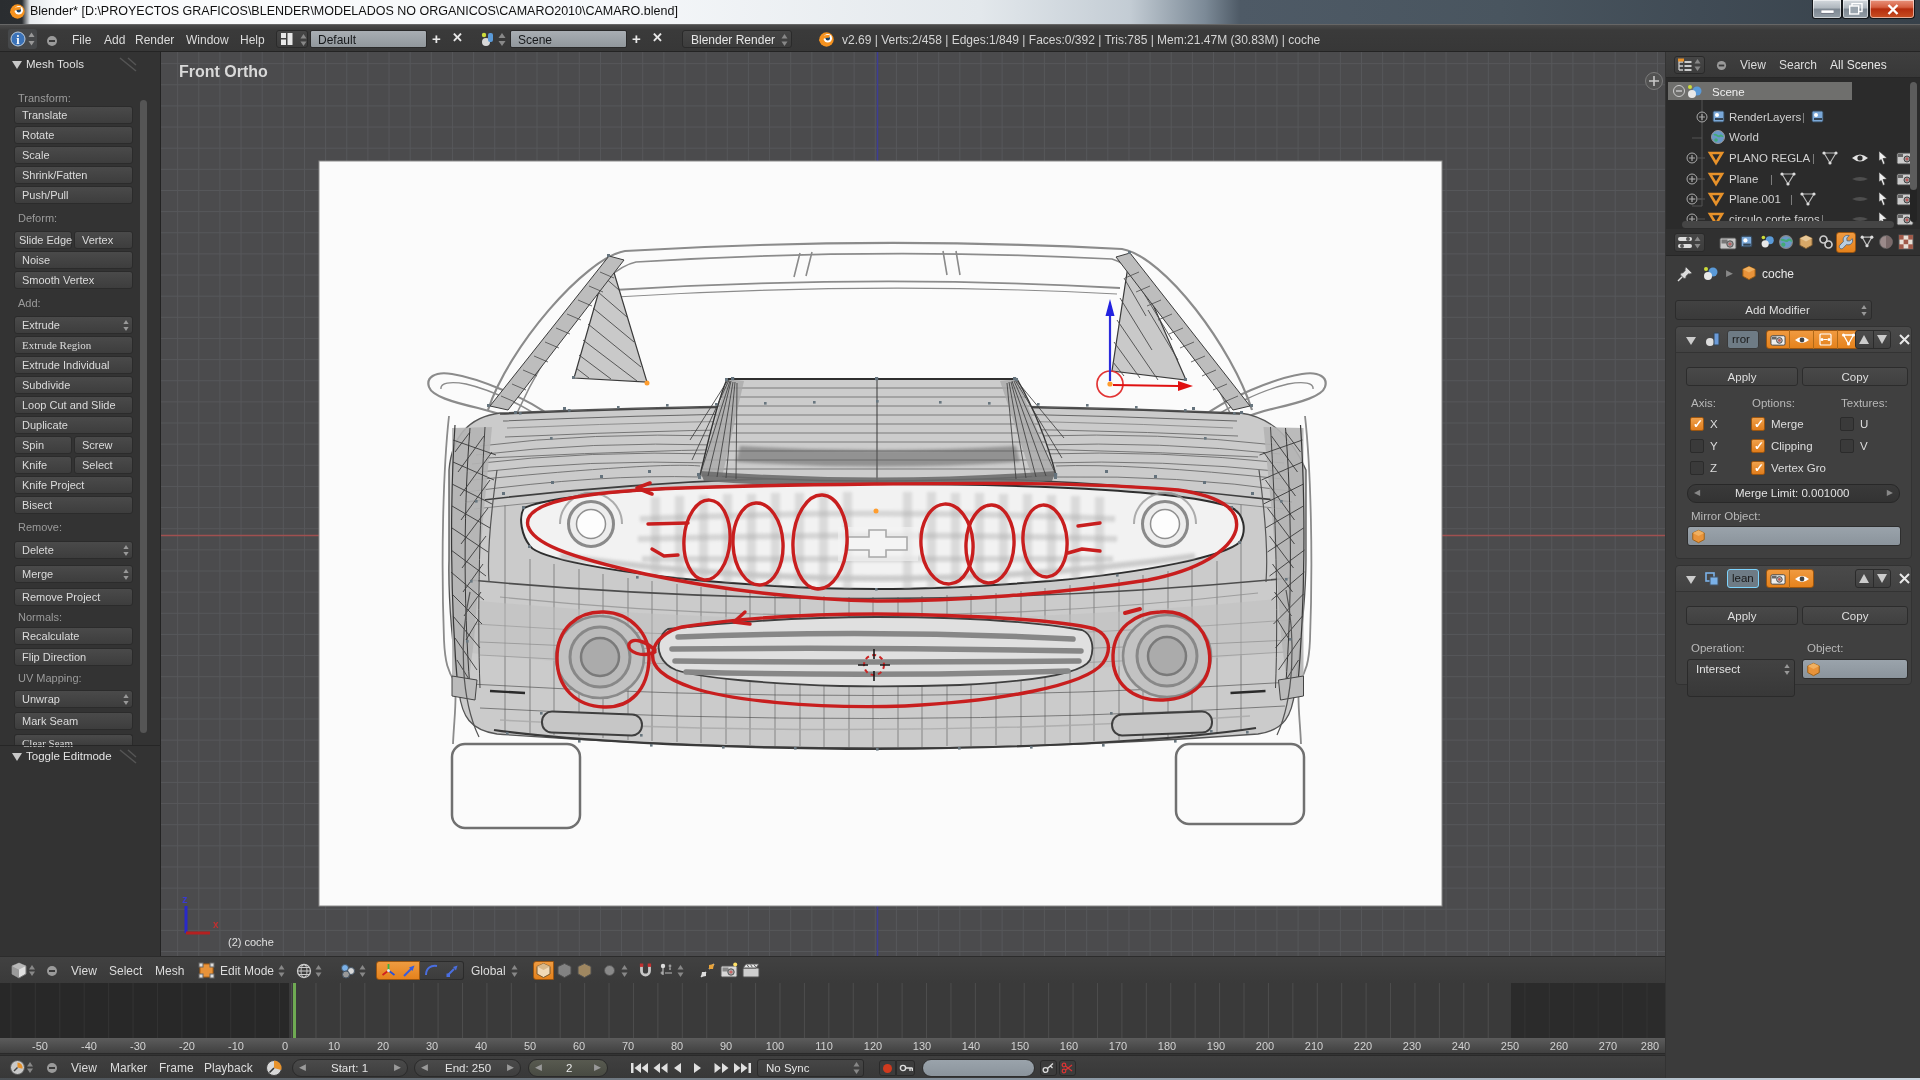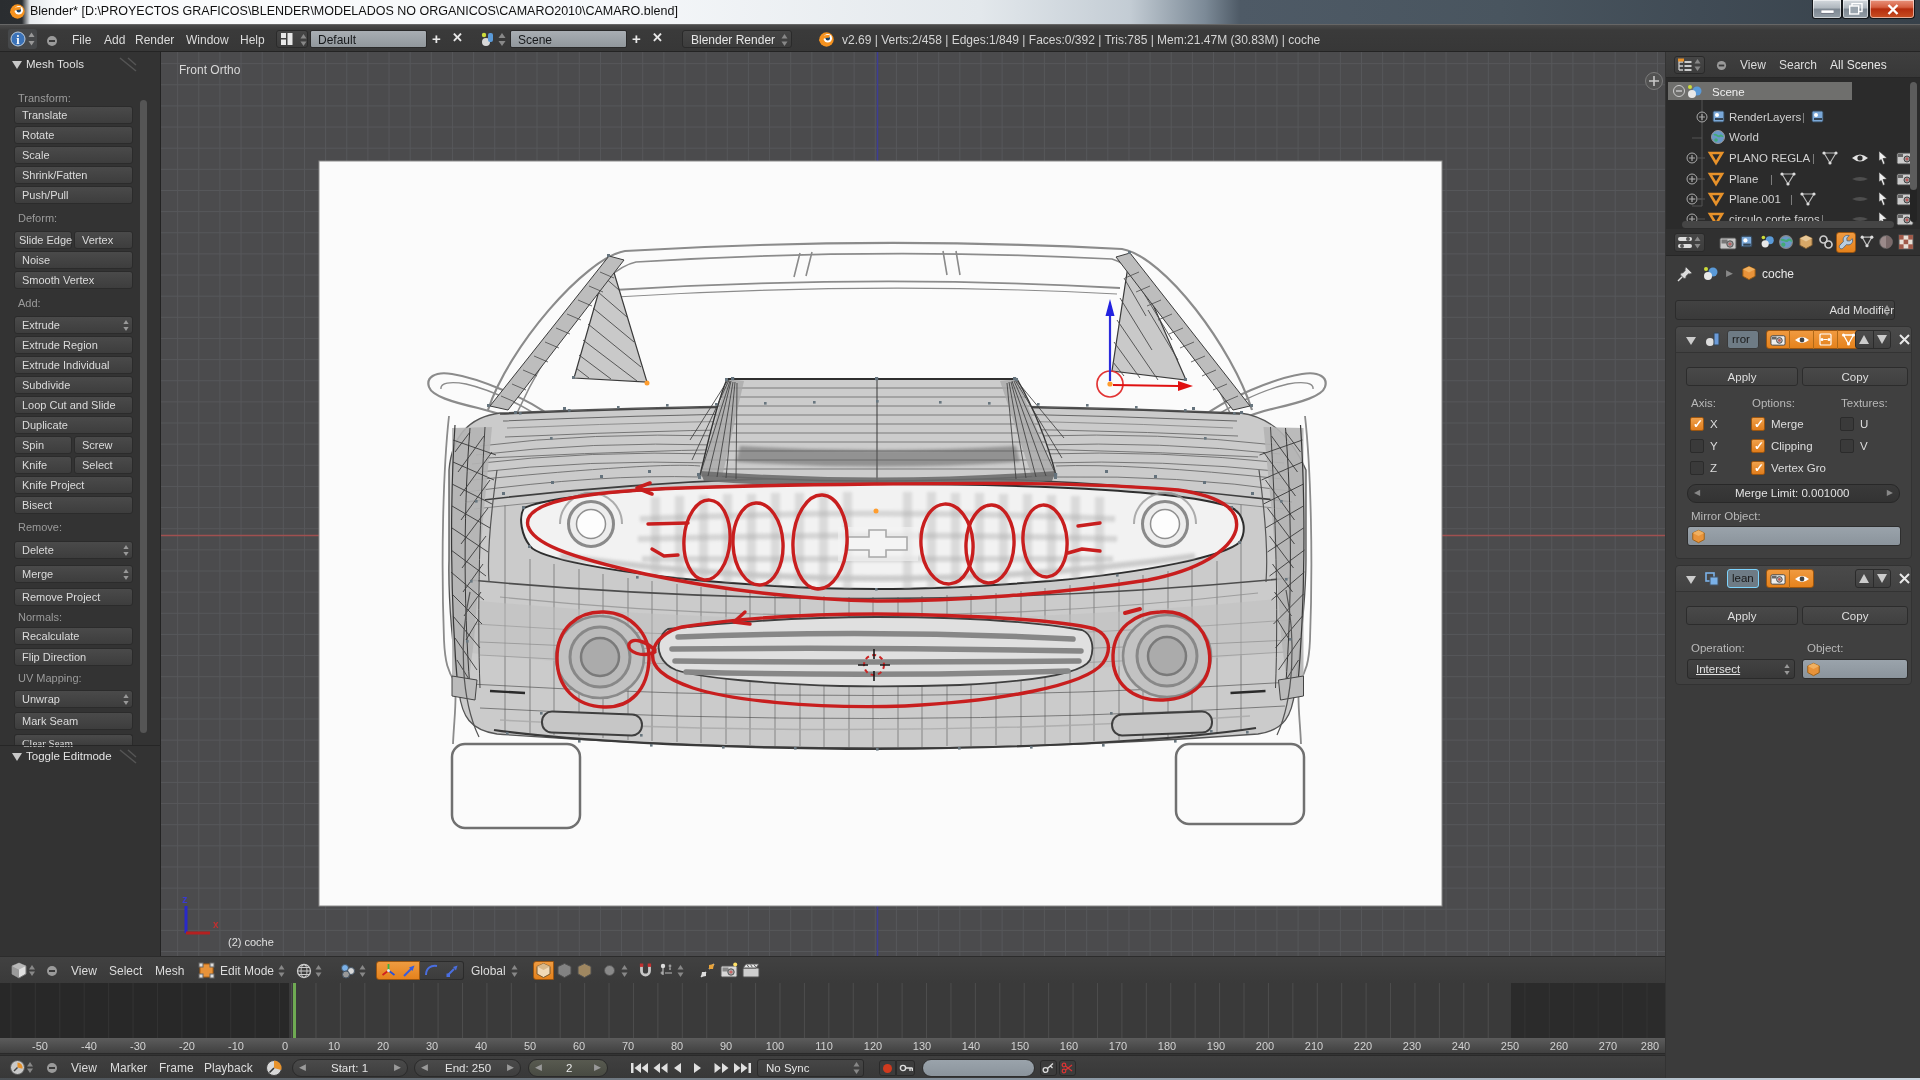--- a/index.html
+++ b/index.html
@@ -510,21 +510,21 @@
       <circle cx="1110" cy="384" r="13" stroke="#e23333" stroke-width="1.7" fill="none"></circle>
       <path d="M 1110,381 L 1110,316" stroke="#2b2bdc" stroke-width="2.2"></path>
       <polygon points="1105.5,316 1114.5,316 1110,299" fill="#2222e0"></polygon>
       <path d="M 1113,385 L 1178,386" stroke="#e01010" stroke-width="2.2"></path>
       <polygon points="1178,381 1178,391 1193,386" fill="#e01010"></polygon>
       <circle cx="1110" cy="384" r="2.6" fill="#ff9d2e"></circle>
       <circle cx="647" cy="383" r="2.5" fill="#ff9d2e"></circle>
       <circle cx="876" cy="511" r="2.5" fill="#ff9d2e"></circle>
     </svg>
     
-    <span class="abs" style="left:19px;top:11px;font-size:12px;color:#d8d8d8;">Front Ortho</span>
+    <span class="abs" style="left:19px;top:11px;font-size:16px;color:#d8d8d8;font-weight:bold;">Front Ortho</span>
     <span class="abs" style="left:68px;top:884px;font-size:11px;color:#e0e0e0;">(2) coche</span>
     <svg class="abs" style="left:16px;top:843px;" width="50" height="50" viewBox="0 0 50 50">
       <path d="M 10,38 V 11" stroke="#2929c8" stroke-width="3"></path>
       <path d="M 10,38 H 34" stroke="#b42020" stroke-width="3"></path>
       <text x="6" y="8" font-size="11" font-weight="bold" fill="#3a3ad0">z</text>
       <text x="37" y="33" font-size="10" font-weight="bold" fill="#c03030">x</text>
     </svg>
     <svg class="abs" style="left:1484px;top:19px;" width="20" height="20" viewBox="0 0 20 20">
       <circle cx="10" cy="10" r="8.5" fill="#525252" stroke="#7a7a7a"></circle>
       <path d="M 10,5 V 15 M 5,10 H 15" stroke="#c8c8c8" stroke-width="1.6"></path>
@@ -549,21 +549,21 @@
       <div class="tsbtn tshalf" style="top:179px;left:74px;width:59px;">Vertex</div>
       <div class="tsbtn" style="top:199px;">Noise</div>
       <div class="tsbtn" style="top:219px;">Smooth Vertex</div>
       <span class="tslabel" style="top:245px;">Add:</span>
       <div class="tsbtn" style="top:264px;">Extrude
         <svg width="8" height="13" style="position:absolute;right:2px;top:2px;" viewBox="0 0 8 13">
             <path d="M4 1 l2.6 4 h-5.2 Z" fill="#999"></path>
             <path d="M4 12 l2.6 -4 h-5.2 Z" fill="#999"></path>
           </svg>
       </div>
-      <div class="tsbtn" style="top:284px;">Extrude Region</div>
+      <div class="tsbtn" style="top:284px;font-family:Liberation Serif, serif;">Extrude Region</div>
       <div class="tsbtn" style="top:304px;">Extrude Individual</div>
       <div class="tsbtn" style="top:324px;">Subdivide</div>
       <div class="tsbtn" style="top:344px;">Loop Cut and Slide</div>
       <div class="tsbtn" style="top:364px;">Duplicate</div>
       <div class="tsbtn tshalf" style="top:384px;">Spin</div>
       <div class="tsbtn tshalf" style="top:384px;left:74px;width:59px;">Screw</div>
       <div class="tsbtn tshalf" style="top:404px;">Knife</div>
       <div class="tsbtn tshalf" style="top:404px;left:74px;width:59px;">Select</div>
       <div class="tsbtn" style="top:424px;">Knife Project</div>
       <div class="tsbtn" style="top:444px;">Bisect</div>
@@ -1059,21 +1059,21 @@
         <circle cx="8" cy="12" r="4" fill="#e8e8e8"></circle>
         <circle cx="6" cy="5" r="2" fill="#cddc39"></circle>
       </svg>
     <span class="abs" style="left:60px;top:39px;color:#888;font-size:9px;">▶</span>
     <svg class="abs" style="left:75px;top:36px;" width="16" height="16" viewBox="0 0 17 17">
         <path d="M8.5 1.5 L15 4.5 L15 12 L8.5 15.5 L2 12 L2 4.5 Z" fill="#e8933a" stroke="#9a5c10"></path>
         <path d="M8.5 1.5 L15 4.5 L8.5 8 L2 4.5 Z" fill="#f0b060"></path>
       </svg>
     <span class="abs" style="left:96px;top:38px;color:#e8e8e8;font-size:12px;">coche</span>
 
-    <div class="pbtn" style="left:9px;top:71px;width:220px;height:20px;background:linear-gradient(#424242,#3a3a3a);text-align:right;padding:3px 0 0 8px;">Add Modifier
+    <div class="pbtn" style="left:9px;top:71px;width:197px;height:20px;background:linear-gradient(#424242,#3a3a3a);text-align:center;padding:3px 0 0 8px;">Add Modifier
       <svg width="8" height="13" style="position:absolute;right:3px;top:3px;" viewBox="0 0 8 13">
           <path d="M4 1 l2.6 4 h-5.2 Z" fill="#999"></path>
           <path d="M4 12 l2.6 -4 h-5.2 Z" fill="#999"></path>
         </svg>
     </div>
 
     <div class="pbox" style="left:9px;top:97px;width:237px;height:233px;">
       <div class="pboxhead"></div>
       <svg class="abs" style="left:10px;top:10px;" width="10" height="8" viewBox="0 0 10 8">
           <path d="M0 0 h10 l-5 8 Z" fill="#ccc"></path>
@@ -1185,21 +1185,21 @@
       <svg class="abs" style="left:201px;top:8px;" width="10" height="9" viewBox="0 0 10 9">
           <path d="M5 9 L10 0 H0 Z" fill="#ccc"></path>
         </svg>
       <svg class="abs" style="left:222px;top:6px;" width="13" height="13" viewBox="0 0 13 13">
           <path d="M2 2 L11 11 M11 2 L2 11" stroke="#e8e8e8" stroke-width="2"></path>
         </svg>
       <div class="pbtn" style="left:10px;top:40px;width:112px;height:19px;padding-top:3px;">Apply</div>
       <div class="pbtn" style="left:126px;top:40px;width:106px;height:19px;padding-top:3px;">Copy</div>
       <span class="plabel" style="left:15px;top:76px;">Operation:</span>
       <span class="plabel" style="left:131px;top:76px;">Object:</span>
-      <div class="abs" style="left:11px;top:93px;width:108px;height:20px;background:linear-gradient(#424242,#383838);border:1px solid #2a2a2a;border-radius:3px;color:#e2e2e2;font-size:11.5px;padding:3px 0 15px 8px;text-decoration:underline;">Intersect
+      <div class="abs" style="left:11px;top:93px;width:108px;height:38px;background:linear-gradient(#424242,#383838);border:1px solid #2a2a2a;border-radius:3px;color:#e2e2e2;font-size:11.5px;padding:3px 0 15px 8px;">Intersect
         <svg width="8" height="13" style="position:absolute;right:3px;top:3px;" viewBox="0 0 8 13">
             <path d="M4 1 l2.6 4 h-5.2 Z" fill="#999"></path>
             <path d="M4 12 l2.6 -4 h-5.2 Z" fill="#999"></path>
           </svg>
       </div>
       <div class="objfield" style="left:126px;top:93px;width:106px;">
         <svg style="position:absolute;left:3px;top:2px;" width="15" height="15" viewBox="0 0 17 17">
             <path d="M8.5 1.5 L15 4.5 L15 12 L8.5 15.5 L2 12 L2 4.5 Z" fill="#e8933a" stroke="#9a5c10"></path>
             <path d="M8.5 1.5 L15 4.5 L8.5 8 L2 4.5 Z" fill="#f0b060"></path>
           </svg>

